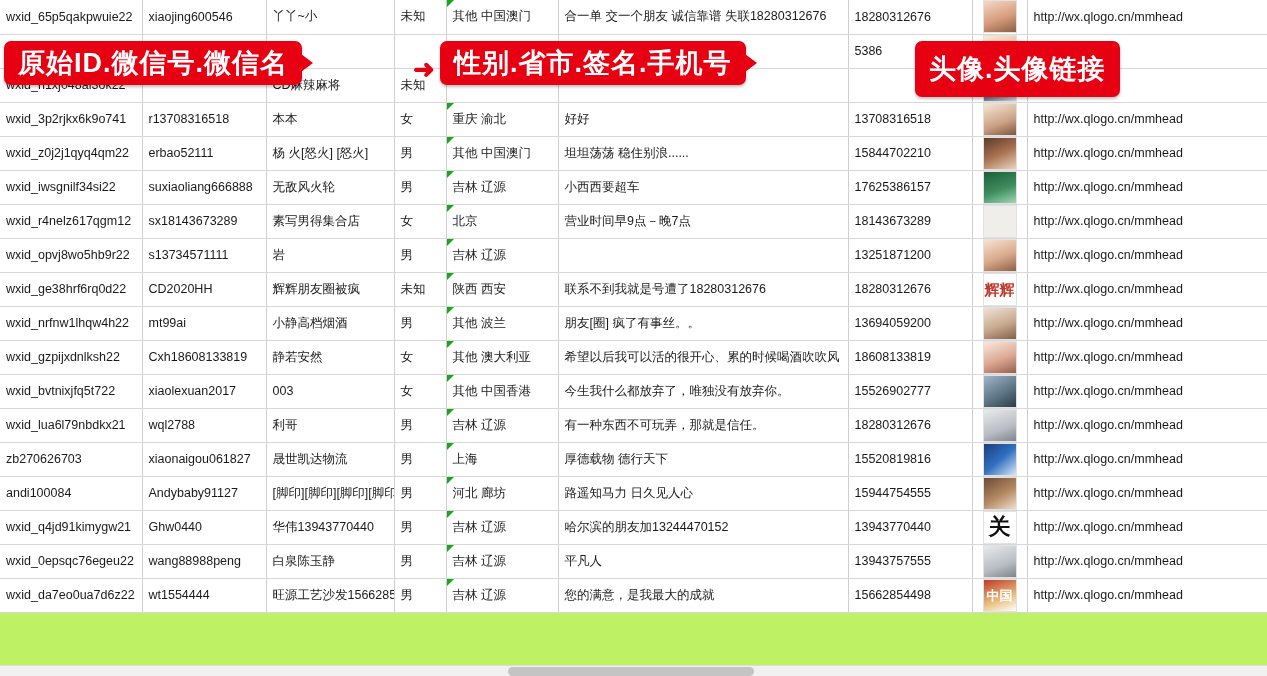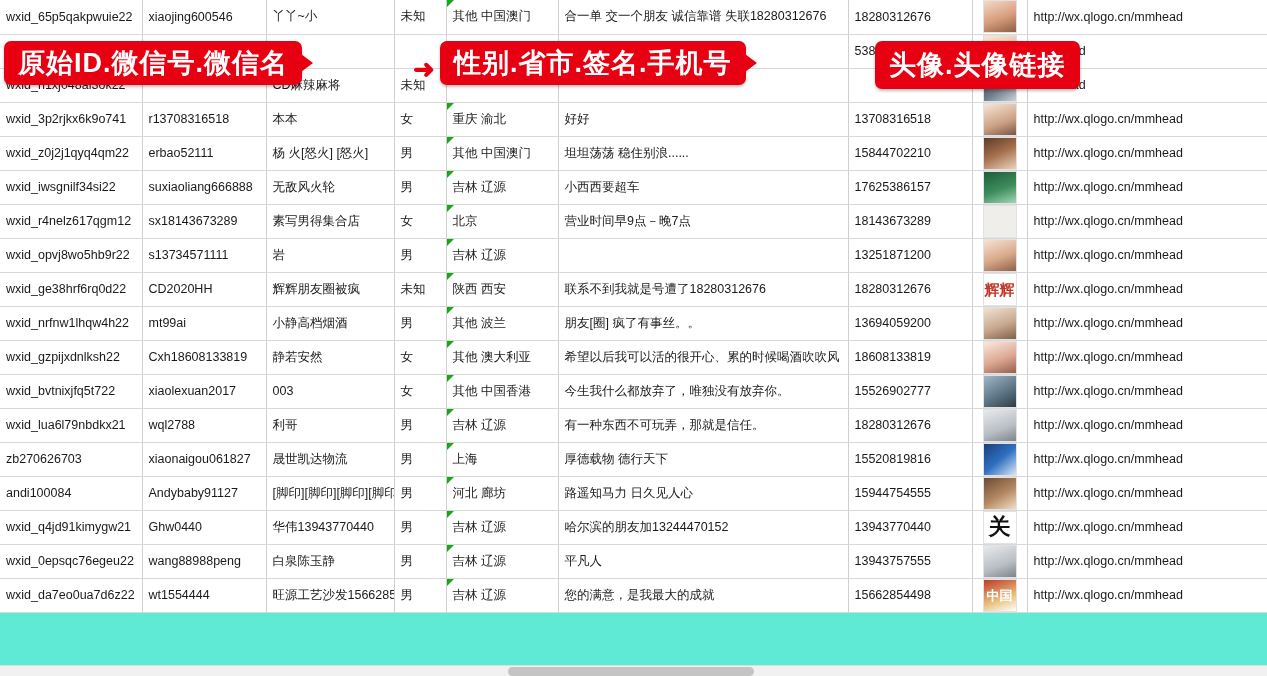--- a/index.html
+++ b/index.html
@@ -9,21 +9,21 @@
     width: 1267px;
     height: 676px;
     overflow: hidden;
     background: #ffffff;
     font-family: "Liberation Sans", sans-serif;
   }
   #app {
     position: relative;
     width: 1267px;
     height: 676px;
-    background: #5eead4;
+    background: #bef264;
     overflow: hidden;
   }
 
   
   table.sheet {
     border-collapse: collapse;
     table-layout: fixed;
     width: 1267px;
     font-size: 12.5px;
     color: #1a1a1a;
@@ -128,21 +128,21 @@
     align-items: center;
     justify-content: center;
     box-shadow: 0 2px 3px rgba(0,0,0,.25);
     white-space: nowrap;
     padding: 0 14px;
     font-family: "Liberation Sans", sans-serif;
   }
   .banner .txt { font-size: 27px; line-height: 1; }
   #banner1 { left: 4px;   top: 41px; height: 44px; }
   #banner2 { left: 440px; top: 41px; height: 44px; }
-  #banner3 { left: 875px; top: 41px; height: 48px; }
+  #banner3 { left: 915px; top: 41px; height: 56px; }
 
   
   .banner .tail {
     position: absolute;
     right: -11px;
     top: 50%;
     margin-top: -9px;
     width: 0; height: 0;
     border-left: 12px solid #e60012;
     border-top: 9px solid transparent;

